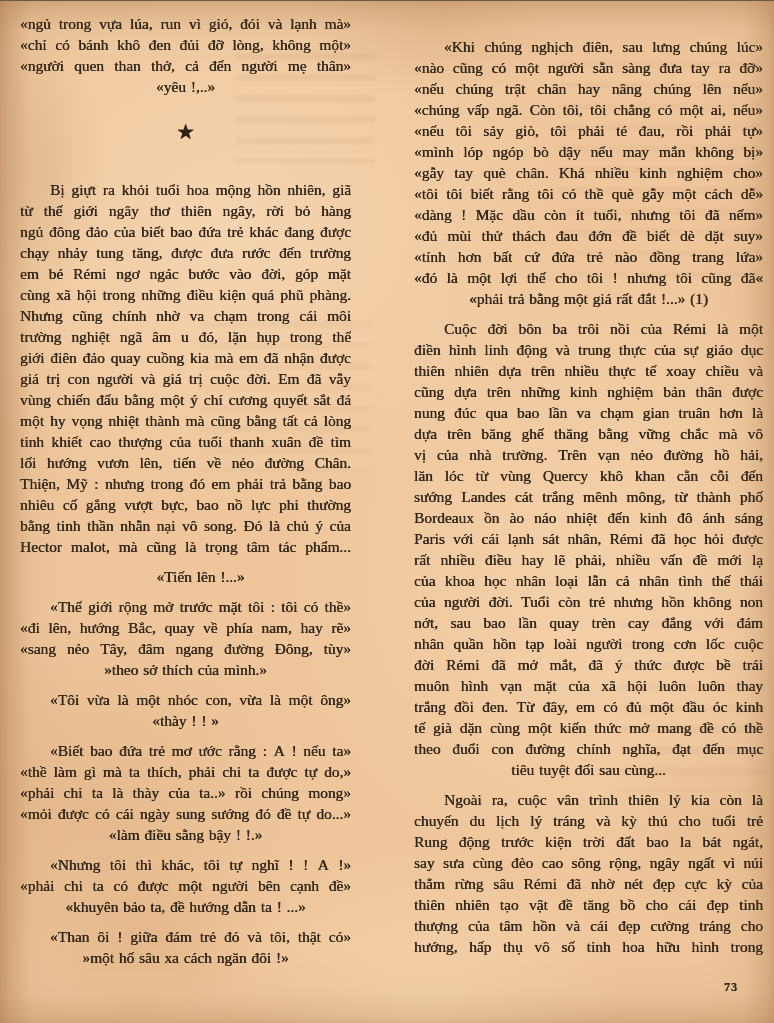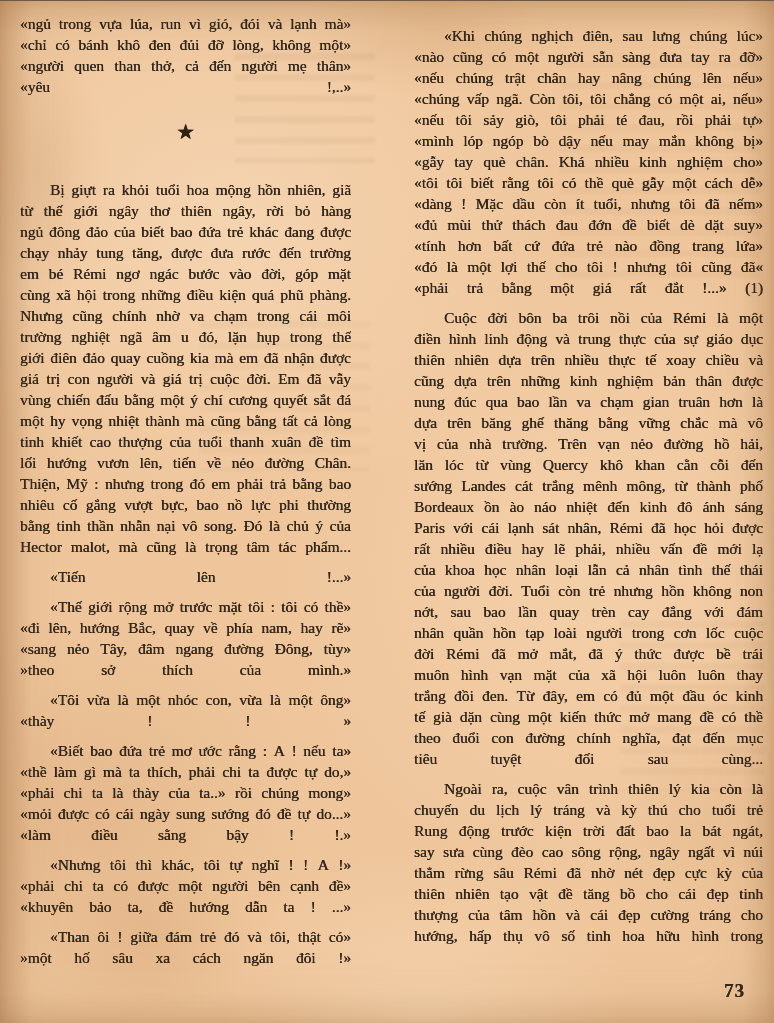--- a/index.html
+++ b/index.html
@@ -32,38 +32,38 @@
     position:absolute;pointer-events:none;opacity:0.55;filter:blur(1.6px);
     background:repeating-linear-gradient(180deg, rgba(128,92,56,0.13) 0px, rgba(128,92,56,0.13) 7px, rgba(128,92,56,0) 7px, rgba(128,92,56,0) 21px);
   }
   .bleed.b1{left:235px;top:52px;width:140px;height:110px;}
   .bleed.b2{left:200px;top:320px;width:170px;height:150px;opacity:0.35;}
   .bleed.b3{left:560px;top:60px;width:200px;height:220px;opacity:0.35;}
   .bleed.b4{left:620px;top:620px;width:145px;height:170px;opacity:0.4;}
 
   .col{position:absolute;font-size:15.4px;}
   .col-left{left:20px;top:12px;width:331px;}
-  .col-right{left:414px;top:24px;width:349px;}
+  .col-right{left:414px;top:35px;width:349px;}
   .para{margin:0 0 9px 0;}
   .line{
     display:flex;justify-content:space-between;
     height:21px;line-height:21px;overflow:hidden;
     text-shadow:0.35px 0 0 currentColor;
   }
   .line span{white-space:pre;}
-  .line.single{justify-content:space-between;column-gap:4.8px;}
+  .line.single{justify-content:center;column-gap:4.8px;}
   .line.indent{padding-left:30px;}
   .star-block{
     height:26px;line-height:26px;margin:22px 0 34px 0;
     text-align:center;font-size:21px;color:#2e2315;
     text-shadow:0.4px 0 0 currentColor;
   }
   .page-number{
     position:absolute;left:724px;top:979px;
-    font-size:19px;font-weight:bold;letter-spacing:1px;
+    font-size:12px;font-weight:bold;letter-spacing:1px;
     text-shadow:0.3px 0 0 currentColor;
   }
 </style>
 </head>
 <body>
 
 <div class="page">
   <div class="stain s1"></div>
   <div class="stain s2"></div>
   <div class="stain s3"></div>

